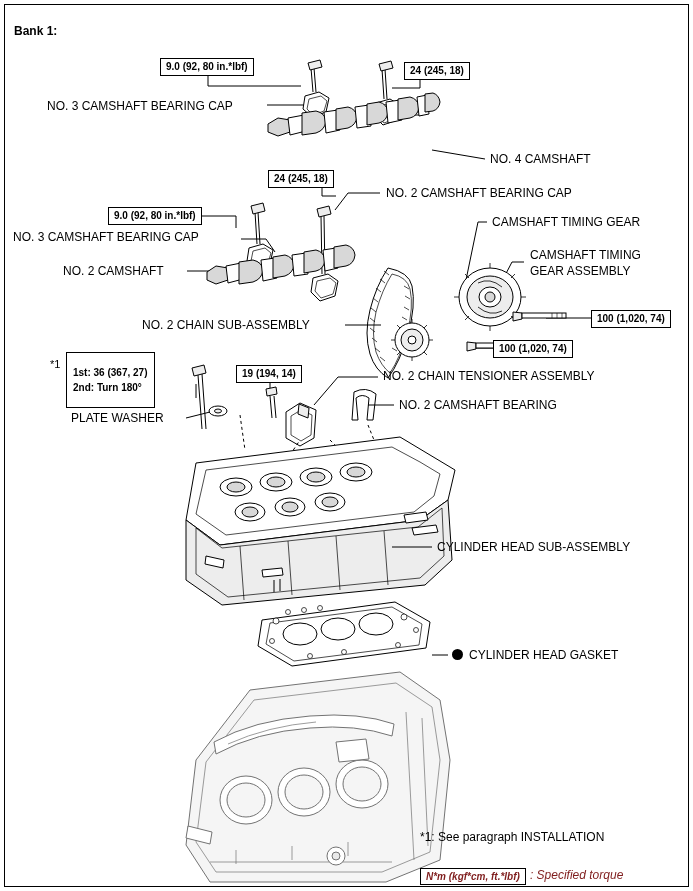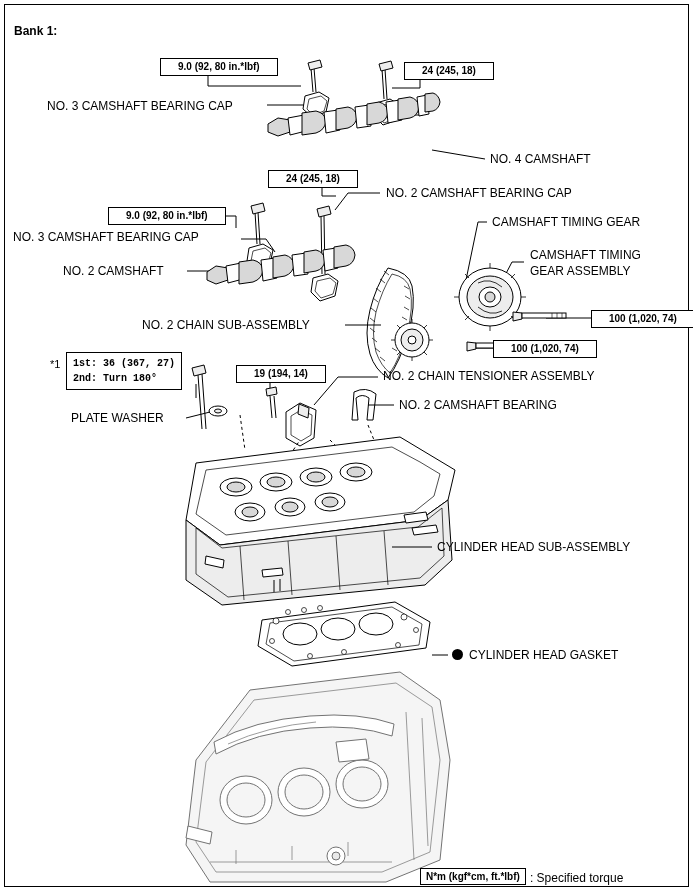--- a/index.html
+++ b/index.html
@@ -41,45 +41,45 @@
     white-space: nowrap;
     line-height: 14px;
   }
   .torque {
     position: absolute;
     border: 1px solid #000;
     background: #fff;
     font-size: 10px;
     font-weight: bold;
     color: #000;
-    padding: 2px 17px;
+    padding: 2px 5px;
     white-space: nowrap;
     line-height: 12px;
   }
   .torque.multi {
-    padding: 3px 6px;
+    padding: 12px 6px;
     line-height: 15px;
-    font-family: Liberation Mono, monospace;
   }
   .note {
     position: absolute;
     font-size: 12px;
     color: #000;
     white-space: nowrap;
   }
   .legend {
     position: absolute;
     left: 420px;
     top: 868px;
     font-size: 12px;
-    color: #000000;
+    color: #7f1d1d;
     white-space: nowrap;
     display: flex;
-    align-items: flex-end;
+    align-items: flex-start;
     gap: 4px;
+    font-style: italic;
   }
   .legend .box {
     border: 1px solid #000;
     padding: 2px 5px;
     font-size: 10px;
     font-weight: bold;
   }
   .bullet {
     display: inline-block;
     width: 11px;
@@ -411,19 +411,20 @@
   <div class="lbl" style="left:142px; top:318px;">NO. 2 CHAIN SUB-ASSEMBLY</div>
   <div class="lbl" style="left:383px; top:369px;">NO. 2 CHAIN TENSIONER ASSEMBLY</div>
   <div class="lbl" style="left:399px; top:398px;">NO. 2 CAMSHAFT BEARING</div>
   <div class="lbl" style="left:71px; top:411px;">PLATE WASHER</div>
   <div class="lbl" style="left:437px; top:540px;">CYLINDER HEAD SUB-ASSEMBLY</div>
 
   <div class="lbl" style="left:452px; top:648px;text-align:right;">
     <span class="bullet"></span><span>CYLINDER HEAD GASKET</span>
   </div>
 
+  <div class="note" style="left:420px; top:830px;">*1: See paragraph INSTALLATION</div>
 
   <div class="legend">
     <span class="box">N*m (kgf*cm, ft.*lbf)</span>
     <span>: Specified torque</span>
   </div>
 
 </div>
 
 </body></html>

